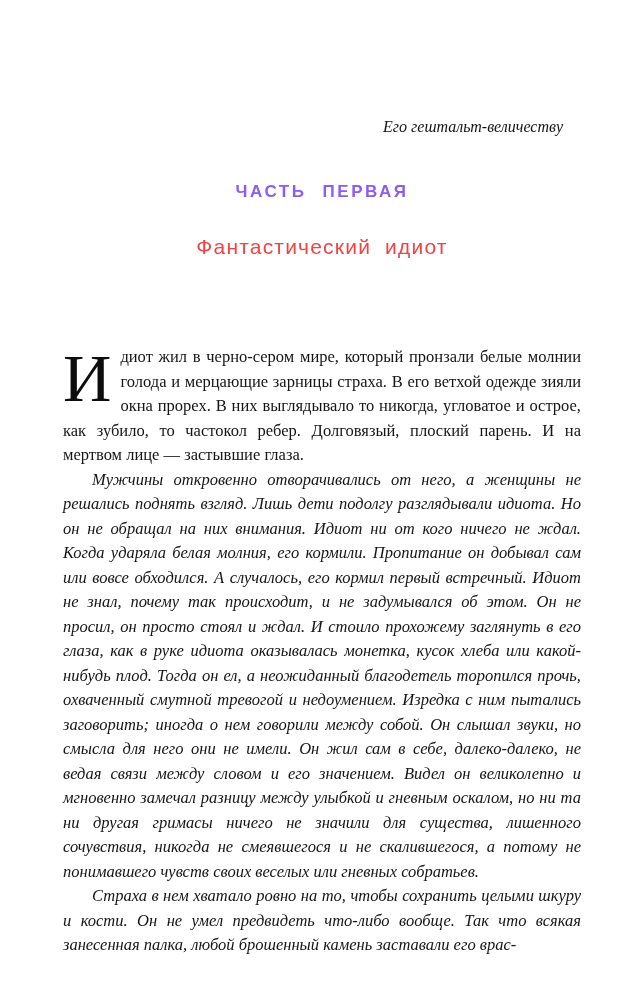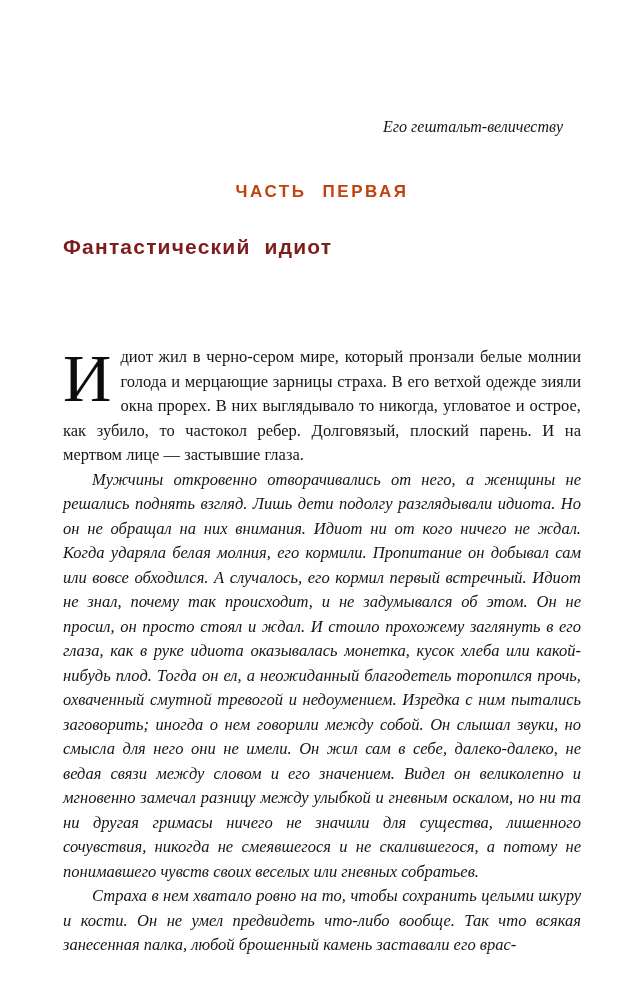--- a/index.html
+++ b/index.html
@@ -29,30 +29,31 @@
     text-align: left;
   }
   .part-heading {
     margin: 44px 0 0 0;
     text-align: center;
     font-family: "Liberation Sans", sans-serif;
     font-size: 17px;
     font-weight: bold;
     letter-spacing: 2.5px;
     word-spacing: 9px;
-    color: #c2410c;
+    color: #8b5cf6;
   }
   .chapter-title {
     margin: 33px 0 0 0;
+    text-align: center;
     font-family: "Liberation Sans", sans-serif;
     font-size: 21px;
-    font-weight: bold;
+    font-weight: normal;
     letter-spacing: 1.2px;
     word-spacing: 7px;
-    color: #7f1d1d;
+    color: #ef4444;
   }
   .body-text {
     margin-top: 86px;
     font-size: 16.5px;
     line-height: 24.5px;
     text-align: justify;
   }
   .body-text p {
     margin: 0;
     padding: 0;

